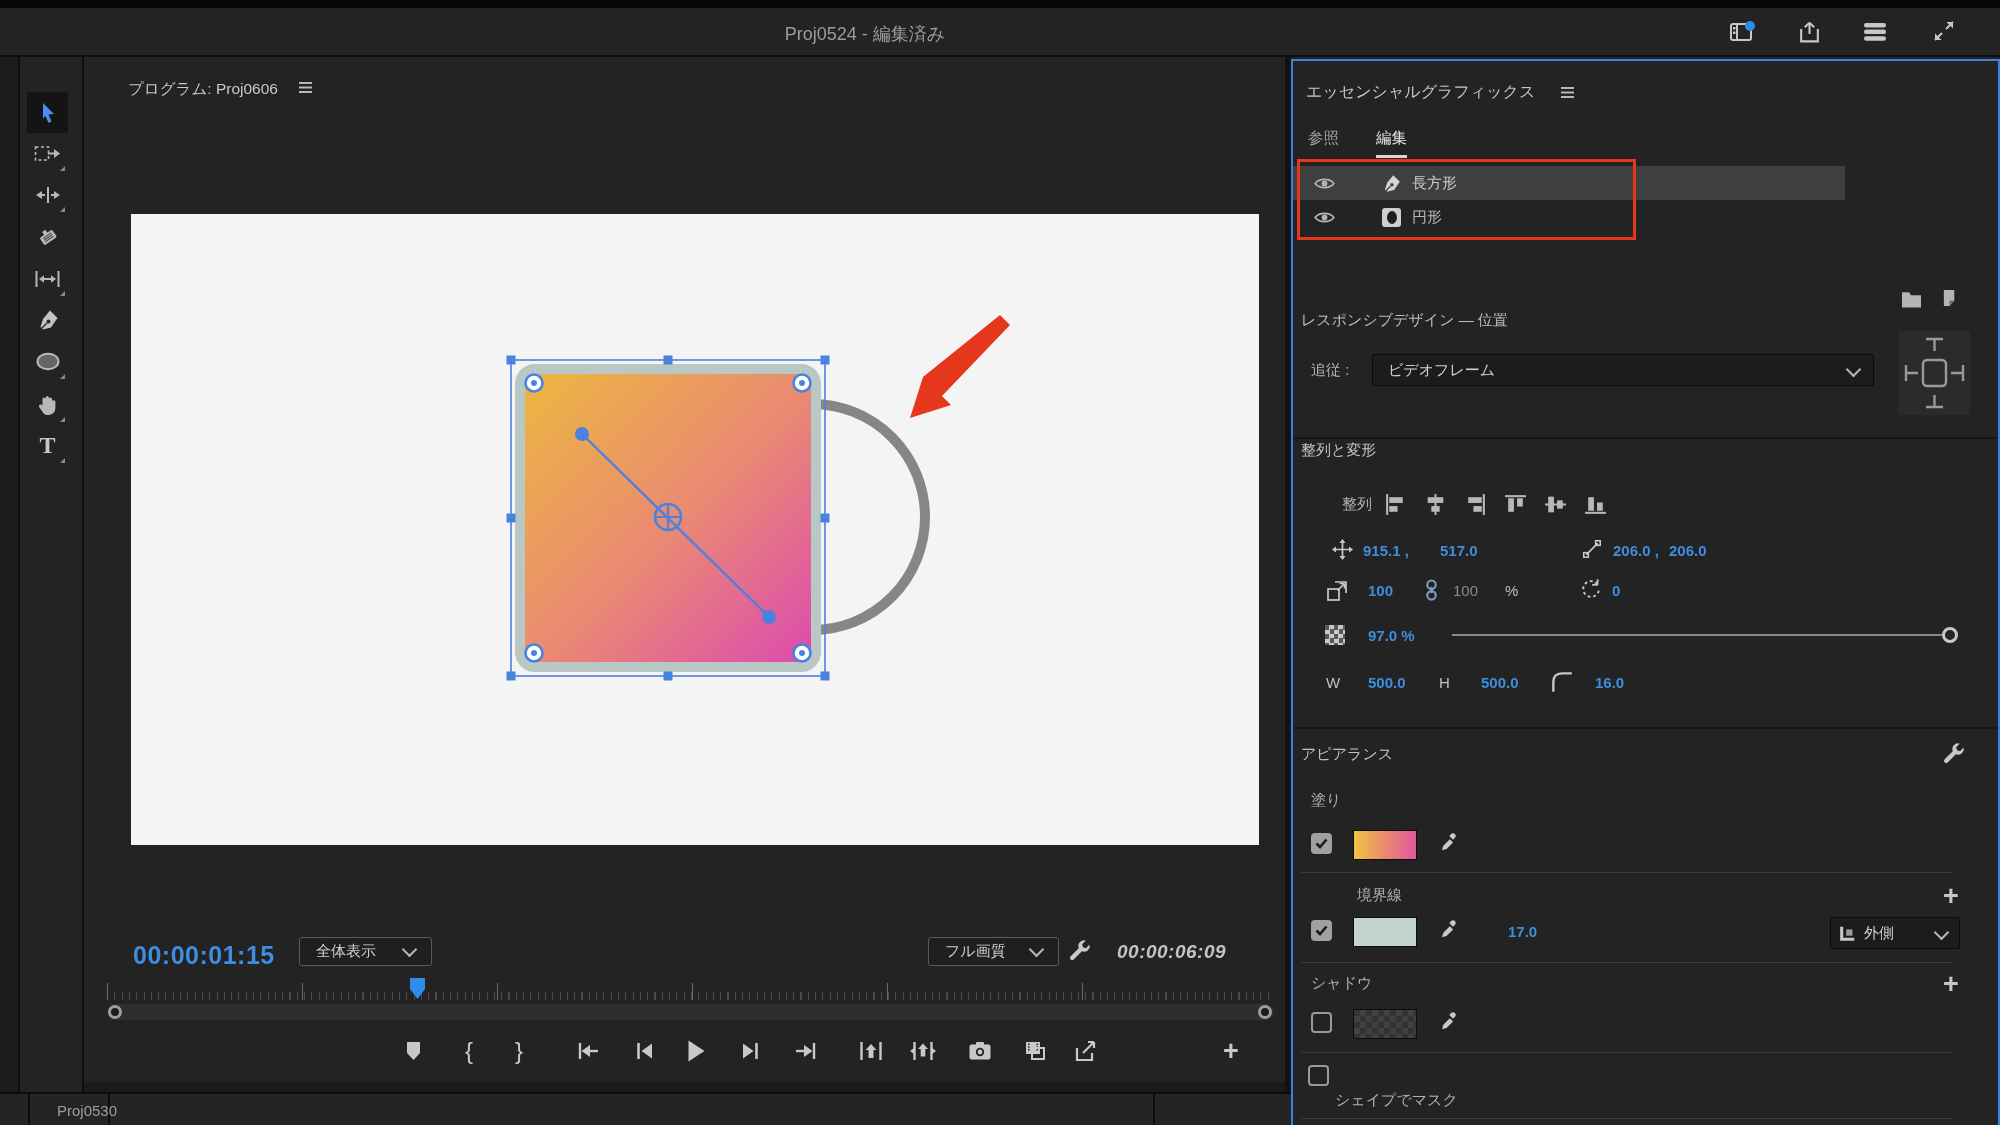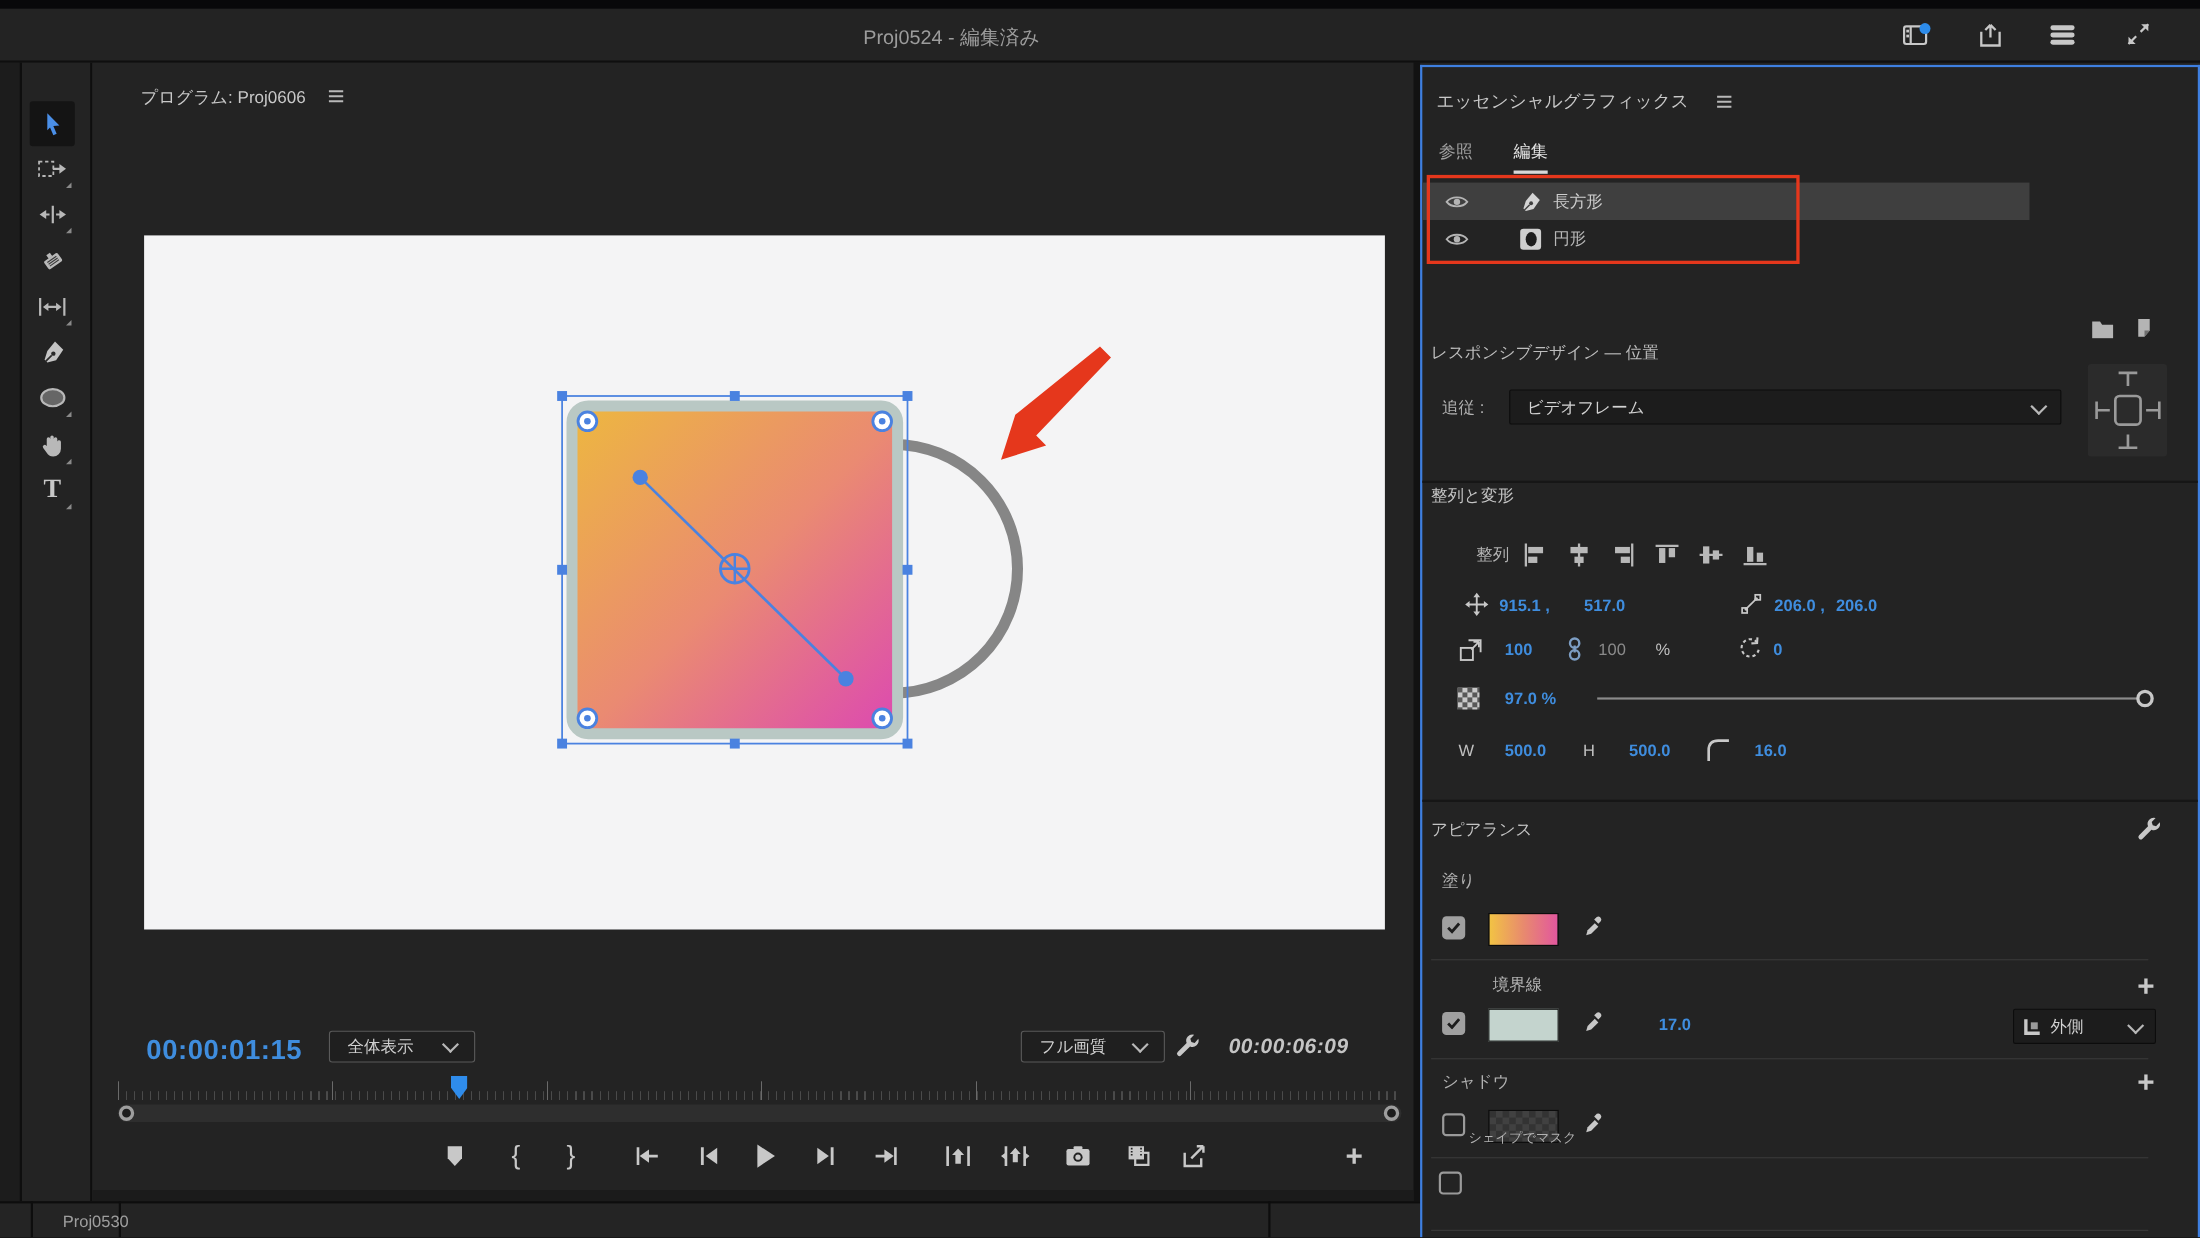--- a/index.html
+++ b/index.html
@@ -549,18 +549,18 @@
     <div class="abs" style="left:140px;top:948px;">
       <svg width="26" height="26" viewBox="0 0 24 24" fill="#c8c8c8">
         <path d="M9.5 14.5 l6 -6 3 3 -6 6 -4.2 1.2 z"></path>
           <path d="M15 5.5 l3.5 3.5 2.2 -2.2 a2.6 2.6 0 0 0 -3.5 -3.5 z"></path>
       </svg>
     </div>
 
     <div class="hline" style="left:8px;top:991px;width:652px;"></div>
 
     <div class="abs checkbox off" style="left:15px;top:1004px;"></div>
-    <div class="abs lbl" style="left:42px;top:965px;font-size:12px;">シェイプでマスク</div>
+    <div class="abs lbl" style="left:42px;top:1030px;font-size:15px;">シェイプでマスク</div>
 
     <div class="hline" style="left:8px;top:1057px;width:652px;"></div>
   </div>
 
 </div>
 
 </body></html>

